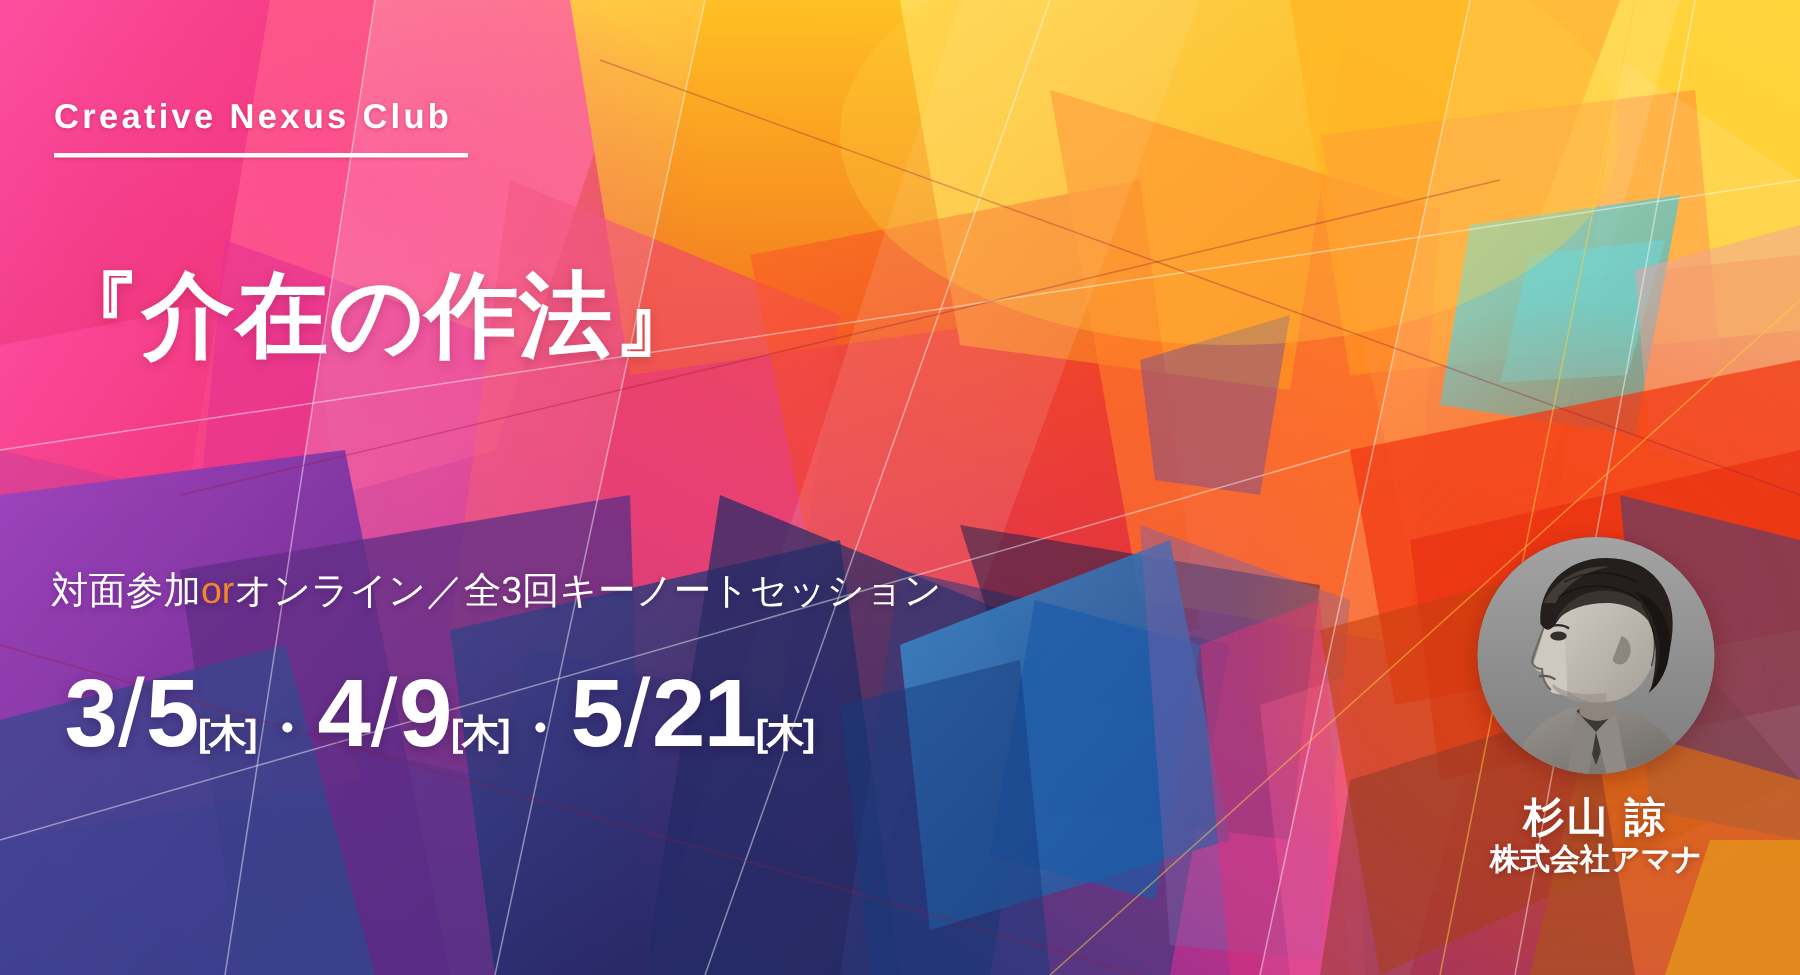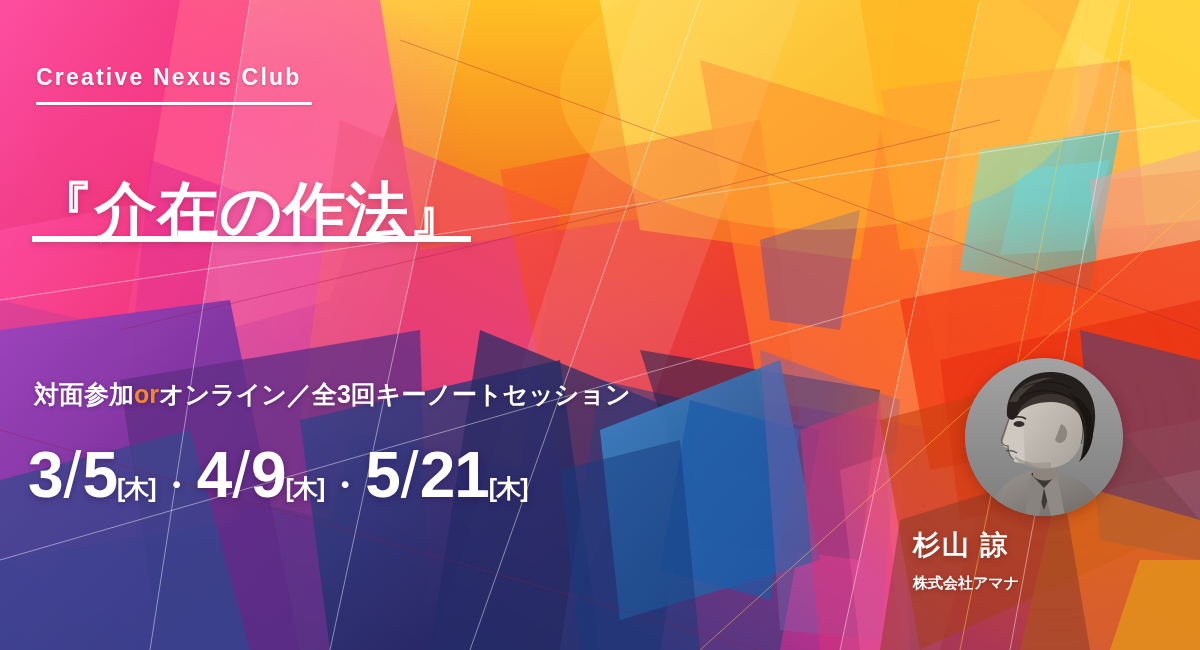--- a/index.html
+++ b/index.html
@@ -42,35 +42,35 @@
     position:absolute;left:32px;top:128px;
     width:1020px;
     color:#ffffff;
     font-size:62px;
     font-weight:bold;
     line-height:1.33;
     letter-spacing:0.5px;
     white-space:nowrap;
     text-shadow:0 2px 7px rgba(90,10,40,.22);
   }
-  .headline .l2{display:block;text-decoration:underline;}
+  .headline .l2{display:block;}
 
   .meta{position:absolute;left:34px;top:382px;width:760px;}
   .meta-line{
     color:#ffffff;
     font-size:25px;
-    font-weight:bold;
+    font-weight:normal;
     line-height:1;
     white-space:nowrap;
     text-shadow:0 1px 5px rgba(40,10,60,.35);
   }
   .meta-line .or{color:#f7862a;}
 
   .dates{
-    position:absolute;left:28px;top:443px;
+    position:absolute;left:43px;top:443px;
     color:#ffffff;
     white-space:nowrap;
     line-height:1;
     text-shadow:0 2px 7px rgba(40,10,60,.35);
   }
   .dates .num{
     font-size:64px;font-weight:bold;letter-spacing:-1px;
     vertical-align:baseline;
   }
   .dates .slash{
@@ -92,42 +92,41 @@
     color:#ffffff;
     font-size:36px;font-weight:bold;
     letter-spacing:0.5px;
     line-height:1;
     white-space:nowrap;
     text-shadow:0 2px 6px rgba(40,10,60,.35);
   }
 
   
   .speaker{
-    position:absolute;left:913px;top:358px;width:262px;text-align:left;
+    position:absolute;left:933px;top:358px;width:262px;text-align:center;
   }
   .avatar{
     width:158px;height:158px;border-radius:50%;
     margin:0 auto;
     overflow:hidden;position:relative;
     background:#8d8d8d;
     box-shadow:0 3px 14px rgba(80,10,10,.30);
   }
   .avatar svg{display:block;width:158px;height:158px;}
   .speaker-name{
     margin-top:16px;
     color:#ffffff;
     font-size:27px;font-weight:bold;
     letter-spacing:2px;
     line-height:1;
     text-shadow:0 2px 6px rgba(90,20,10,.4);
   }
   .speaker-org{
-    margin-top:13px;
-    color:#ffffff;
-    font-size:15px;font-weight:bold;
+    color:#ffffff;
+    font-size:20px;font-weight:bold;
     line-height:1.45;
     text-shadow:0 1px 5px rgba(90,20,10,.45);
   }
   .speaker-role{
     color:#ffffff;
     font-size:17px;font-weight:bold;
     line-height:1.45;
     text-shadow:0 1px 5px rgba(90,20,10,.45);
   }
 </style>

